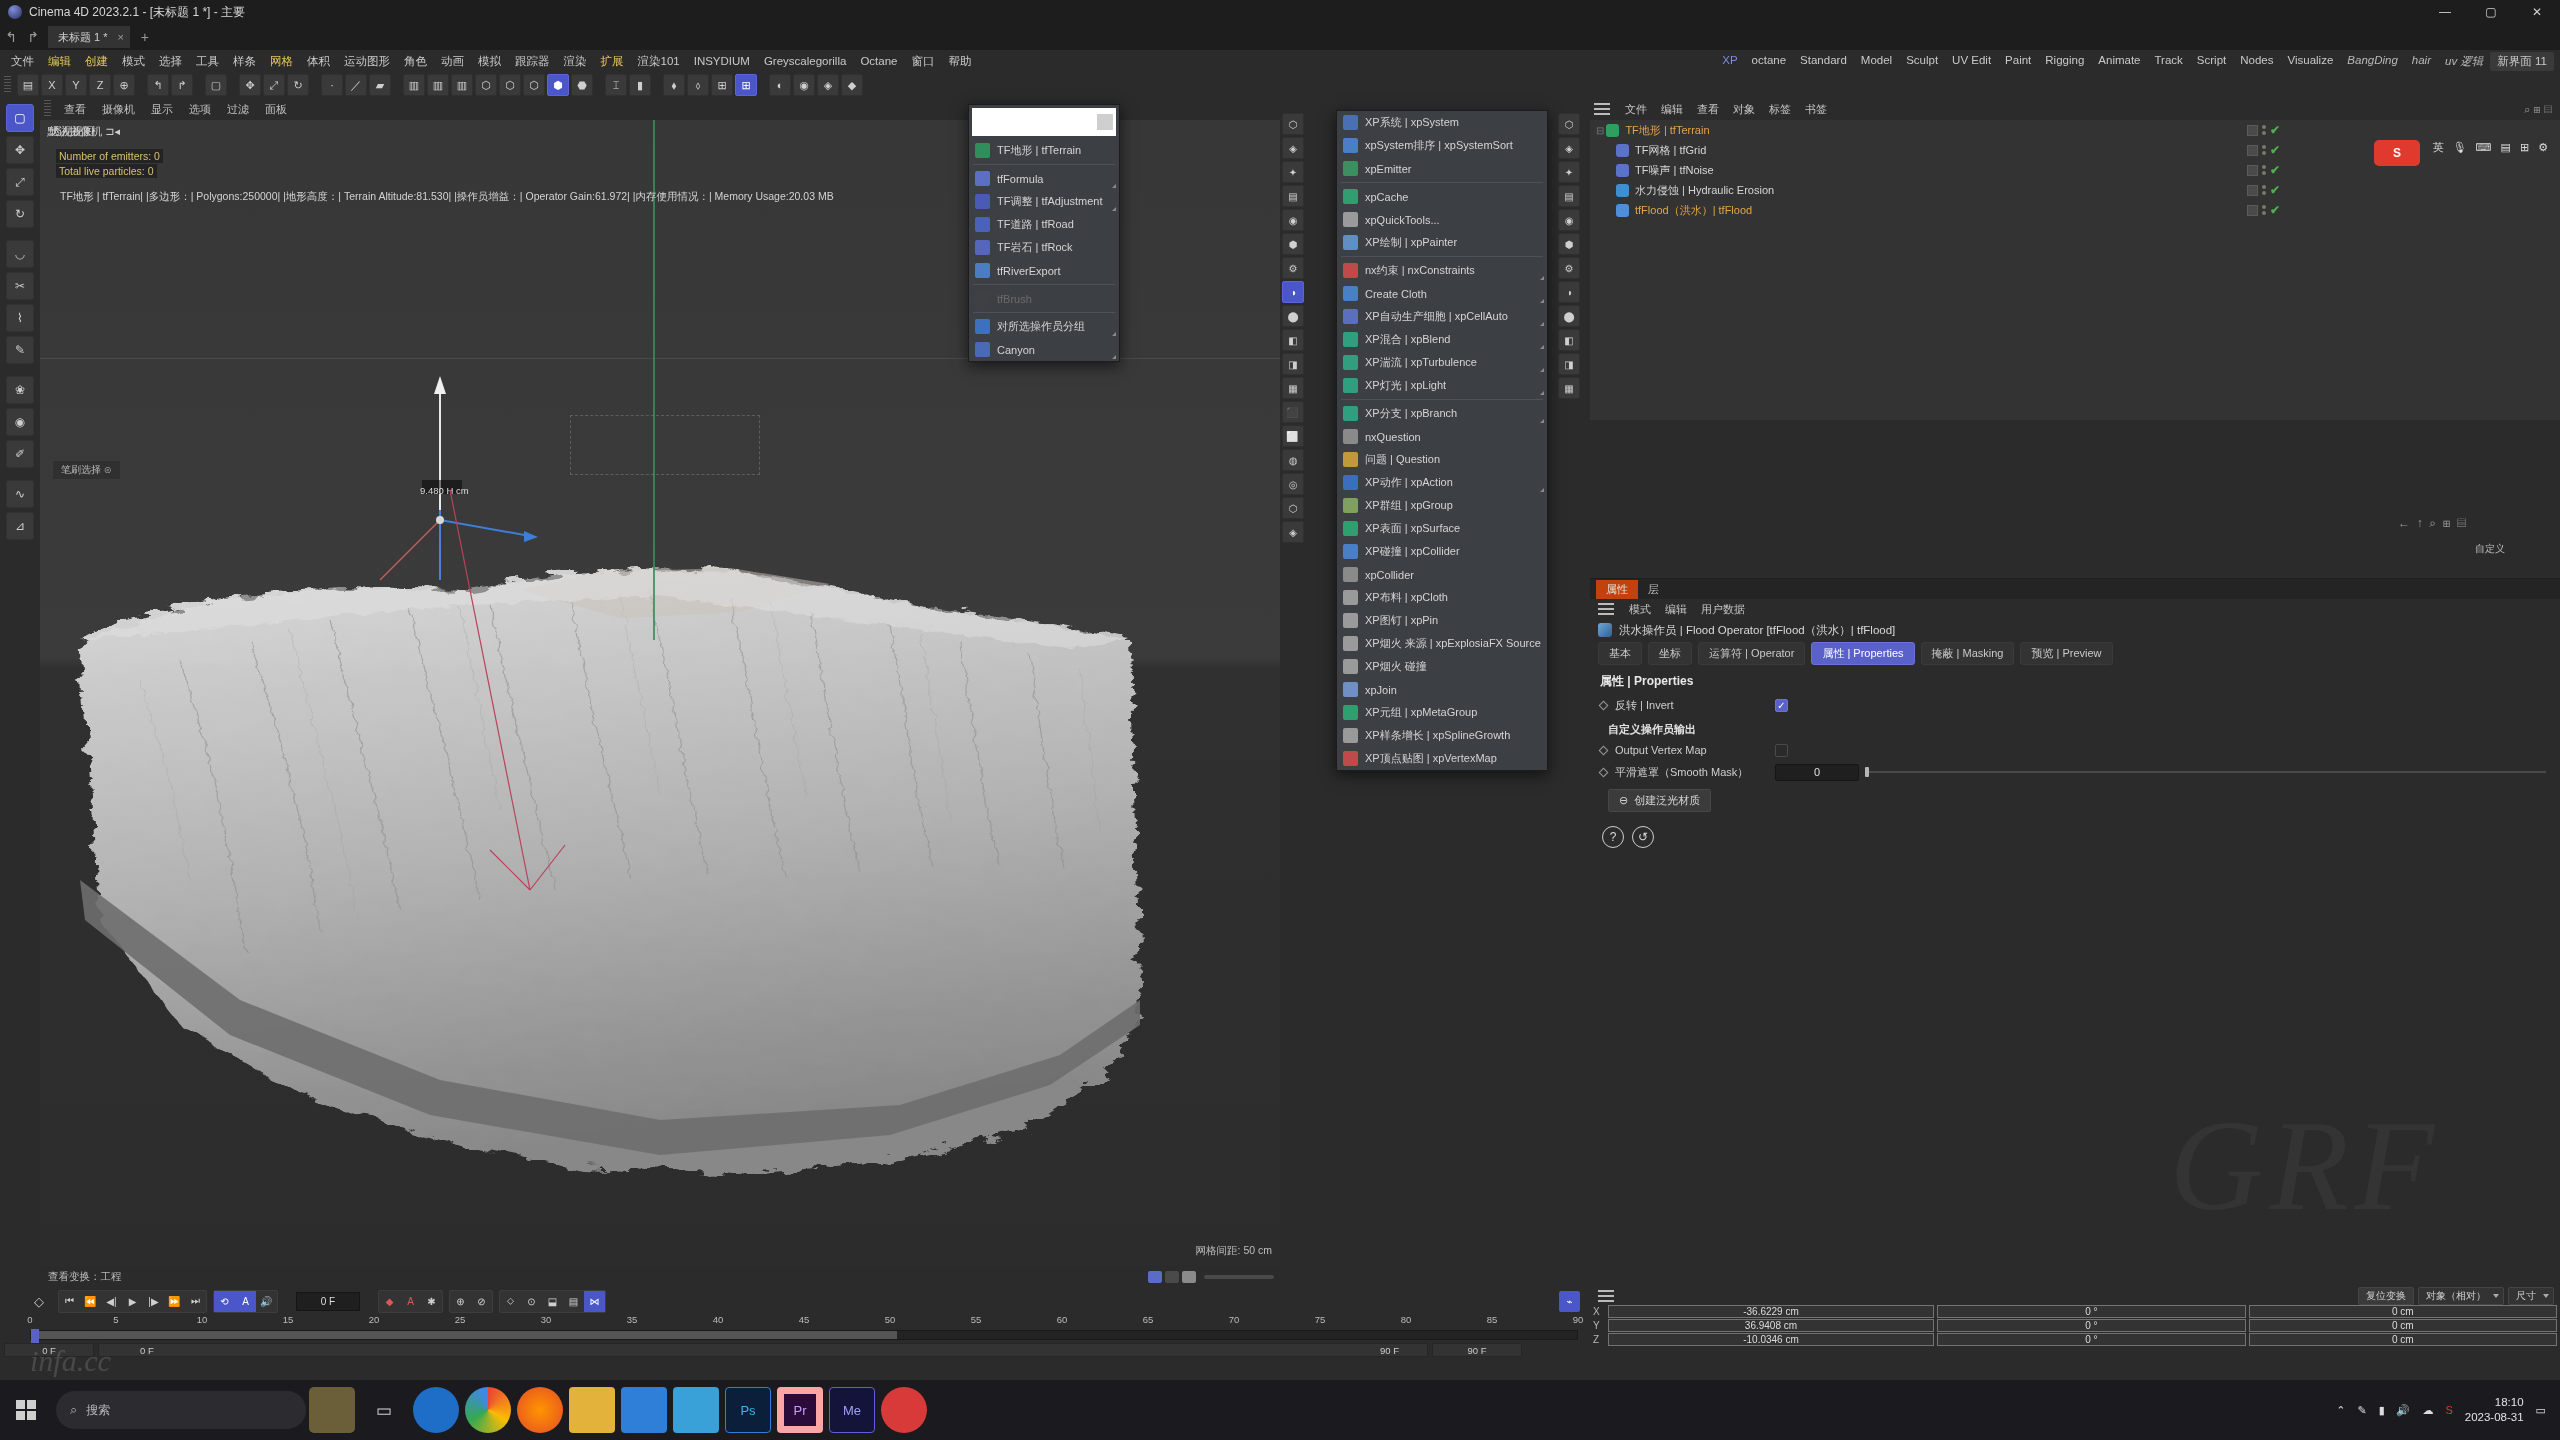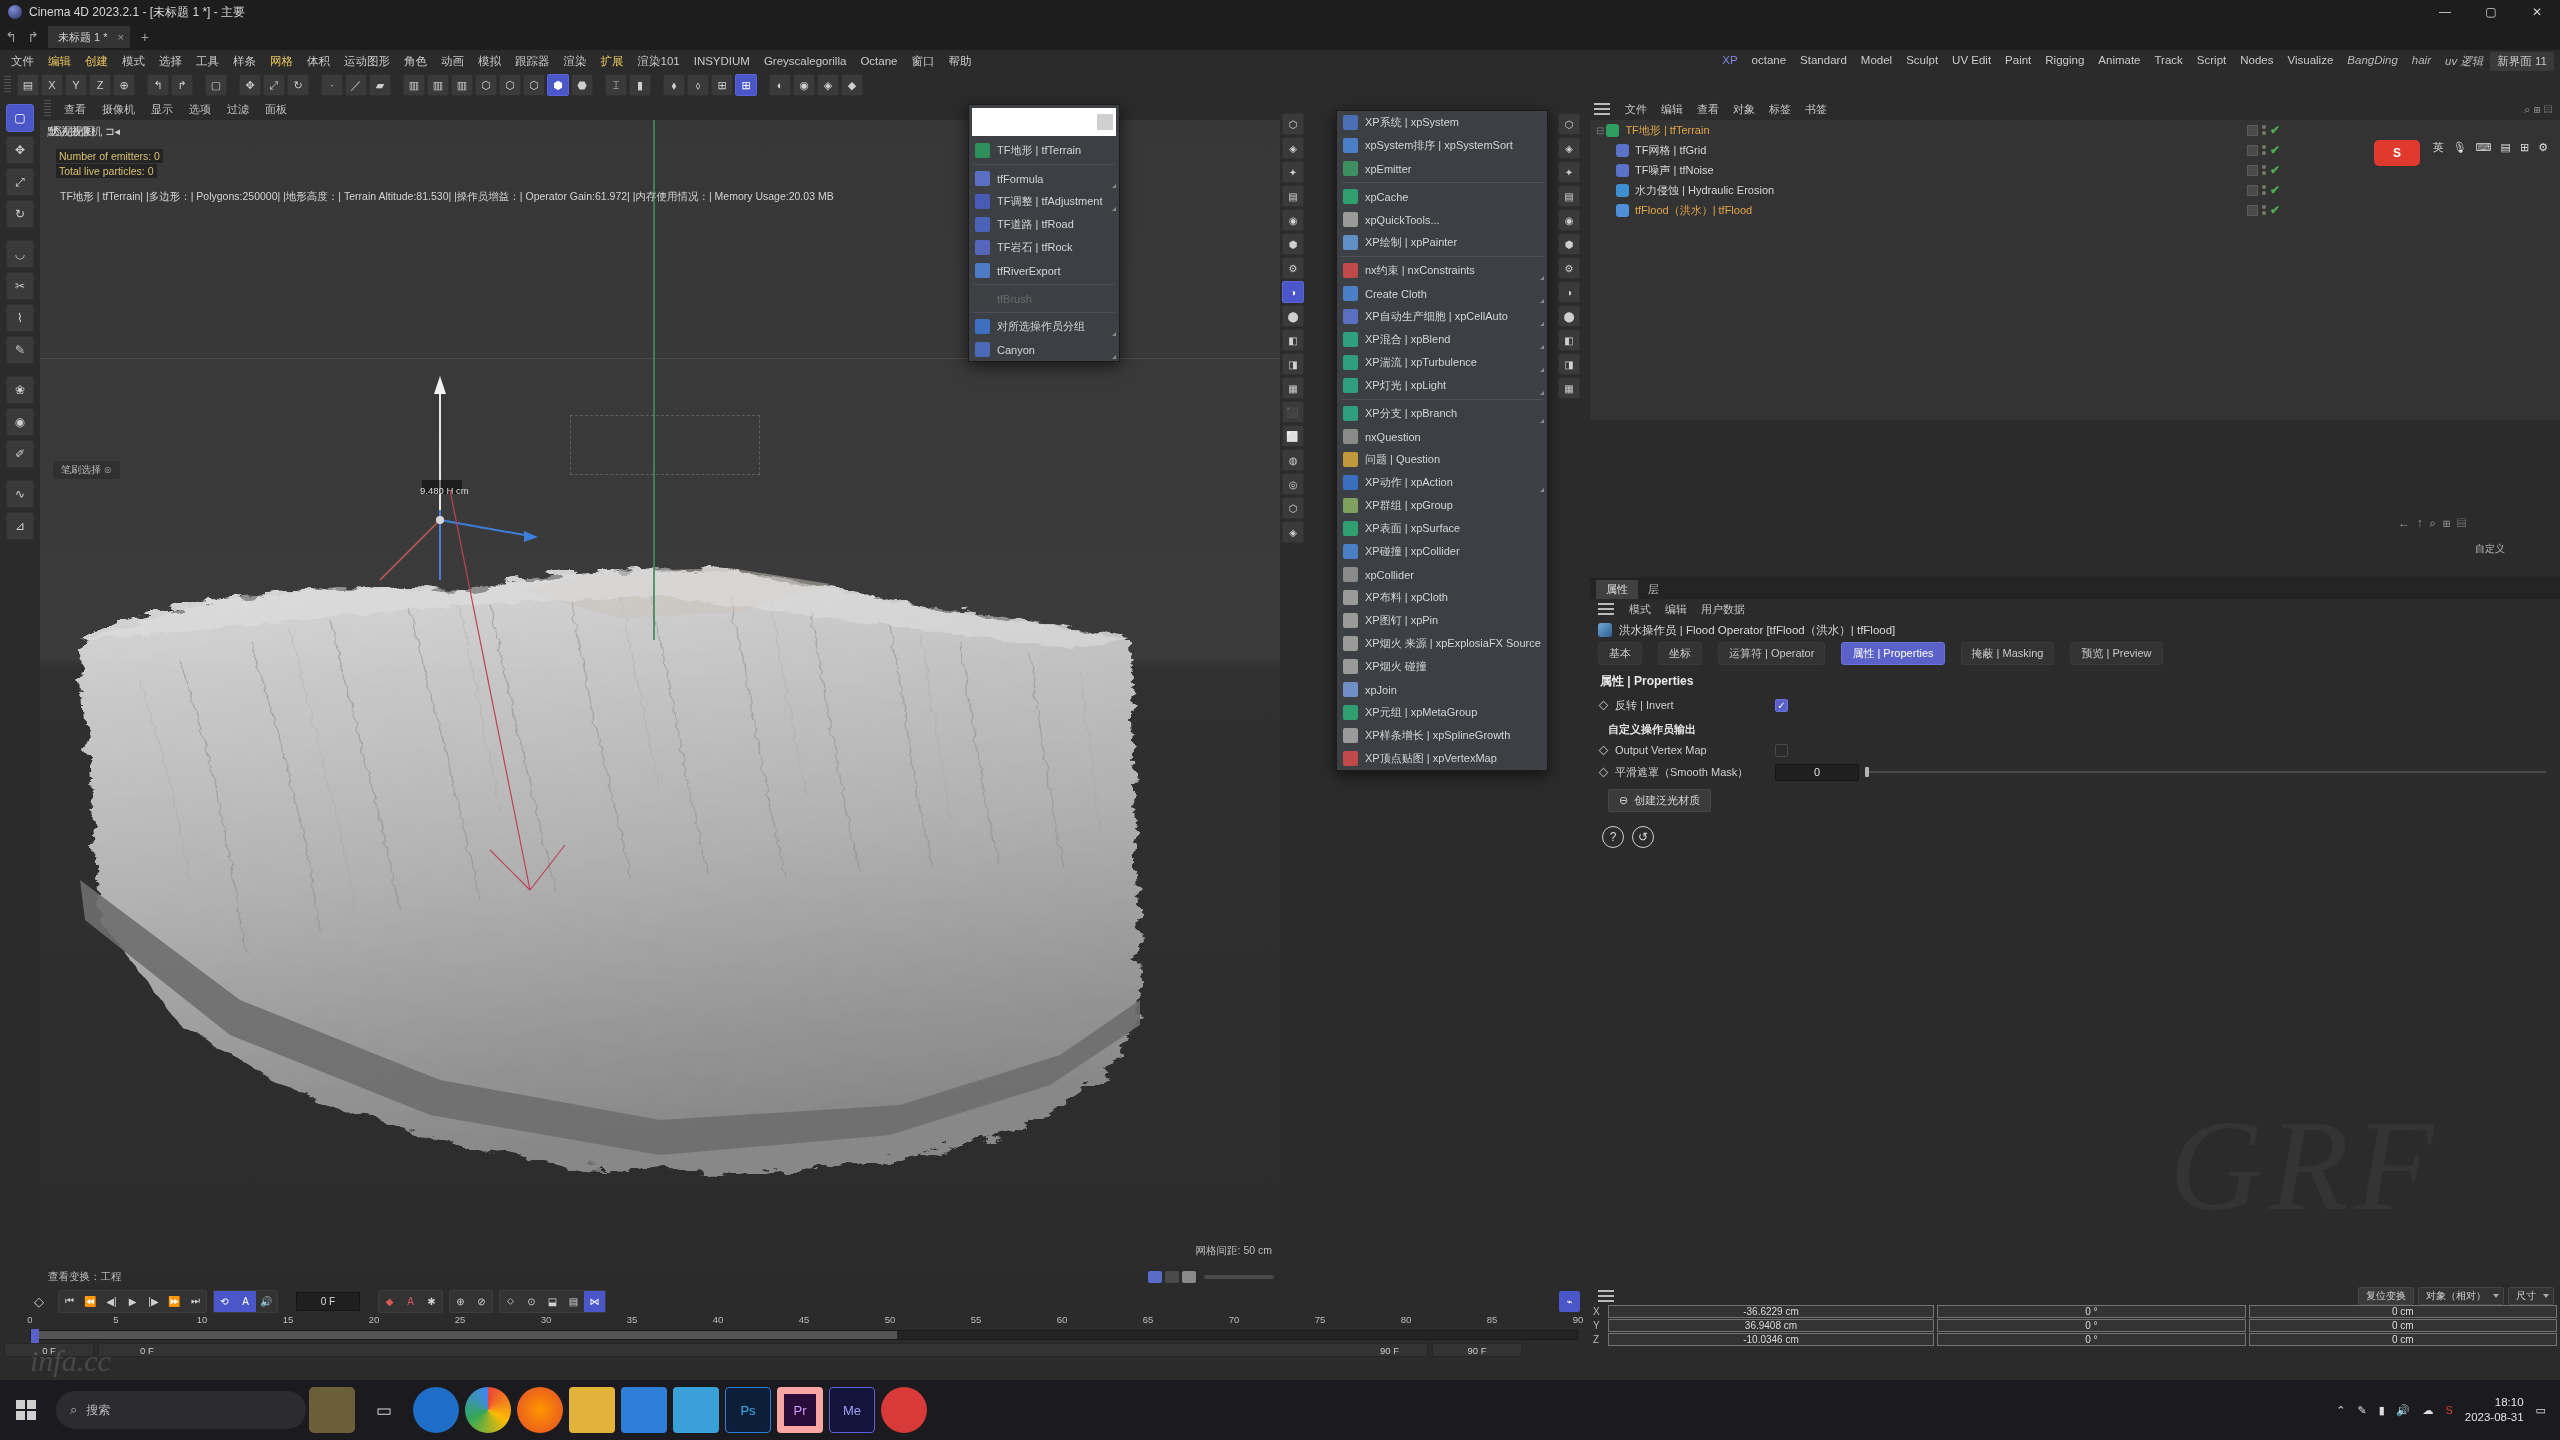--- a/index.html
+++ b/index.html
@@ -93,26 +93,26 @@
   .tagsq{width:11px;height:11px;background:#4a4a4a;border:1px solid #5a5a5a;}
   .dots{display:flex;flex-direction:column;gap:2px;}
   .dot{width:4px;height:4px;border-radius:50%;background:#7a7a6a;}
   .chk{color:#4fae4f;font-size:12px;font-weight:bold;}
   .treeline{color:#7a7a7a;font-size:10px;margin-right:2px;}
 
   
   .attrwrap{position:absolute;left:0;top:480px;width:970px;height:710px;background:#2b2b2b;border-top:1px solid #1e1e1e;}
   .attrtabs{height:20px;display:flex;align-items:flex-end;padding-left:6px;background:#242424;}
   .atab{font-size:11px;color:#bdbdbd;padding:2px 10px;}
-  .atab.on{background:#404040;color:#e2e2e2;}
+  .atab.on{background:#c2410c;color:#e2e2e2;}
   .attrmenu{height:20px;display:flex;align-items:center;padding-left:4px;}
   .attrmenu .mi3{font-size:11px;color:#c6c6c6;padding:0 7px;}
   .objline{height:22px;display:flex;align-items:center;padding-left:8px;font-size:11.5px;color:#d8d8d8;}
   .objline .oi{width:14px;height:14px;border-radius:3px;margin-right:7px;background:linear-gradient(135deg,#6fa8d8,#2f5f8f);}
-  .ptabs{height:24px;display:flex;align-items:center;padding-left:8px;gap:16px;}
+  .ptabs{height:24px;display:flex;align-items:center;padding-left:8px;gap:6px;}
   .ptab{font-size:11px;color:#c9c9c9;padding:3px 10px;border-radius:3px;background:#333;border:1px solid #3a3a3a;white-space:nowrap;}
   .ptab.on{background:#5a62c9;border-color:#6a72d9;color:#fff;}
   .ptitle{font-size:12px;color:#e8e8e8;padding:8px 0 4px 10px;font-weight:bold;}
   .prow{height:22px;display:flex;align-items:center;padding-left:10px;font-size:11px;color:#cfcfcf;}
   .dia{width:7px;height:7px;background:transparent;border:1px solid #9a9a9a;transform:rotate(45deg);margin-right:8px;flex:none;}
   .plabel{width:160px;}
   .pfield{width:84px;height:17px;background:#1f1f1f;border:1px solid #151515;border-radius:2px;
           display:flex;align-items:center;justify-content:center;font-size:11px;color:#e0e0e0;}
   .cbx{width:13px;height:13px;background:#5a62c9;border:1px solid #6a72d9;border-radius:2px;color:#fff;font-size:10px;display:flex;align-items:center;justify-content:center;}
   .cbx.off{background:#2a2a2a;border-color:#4a4a4a;}

